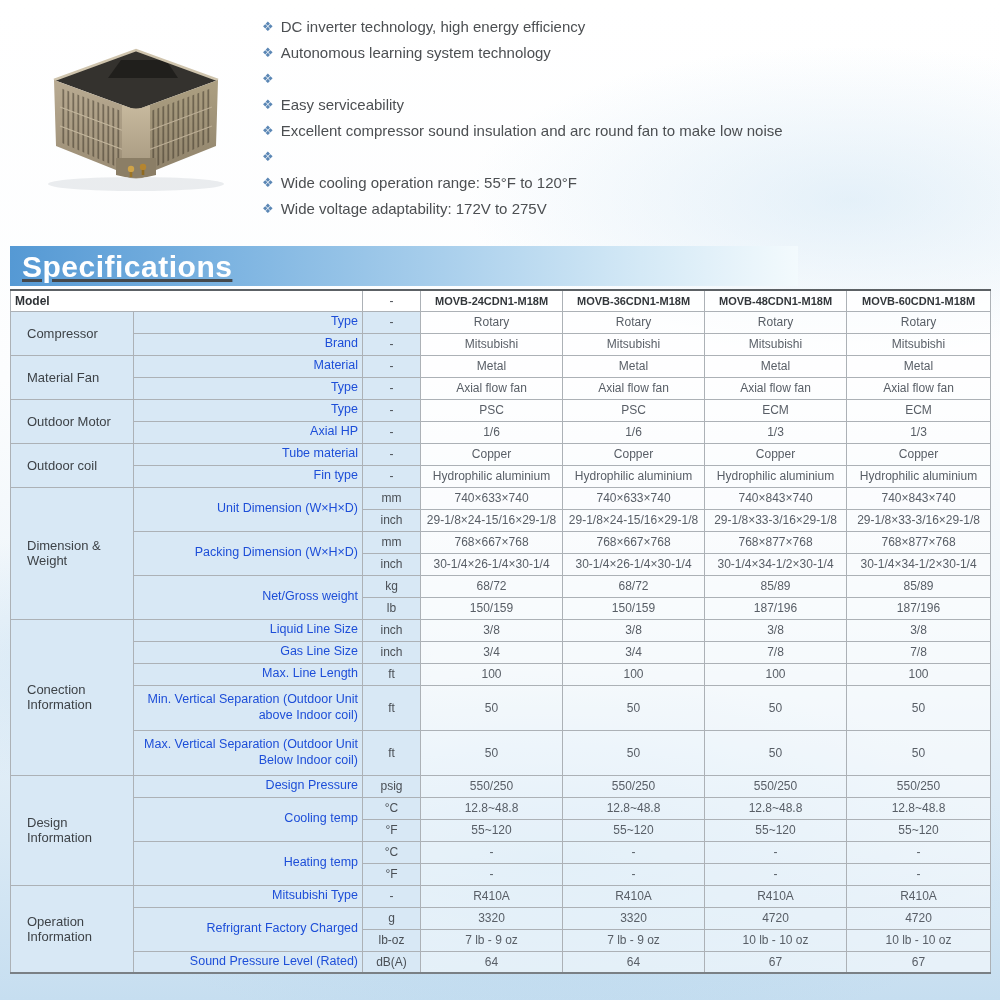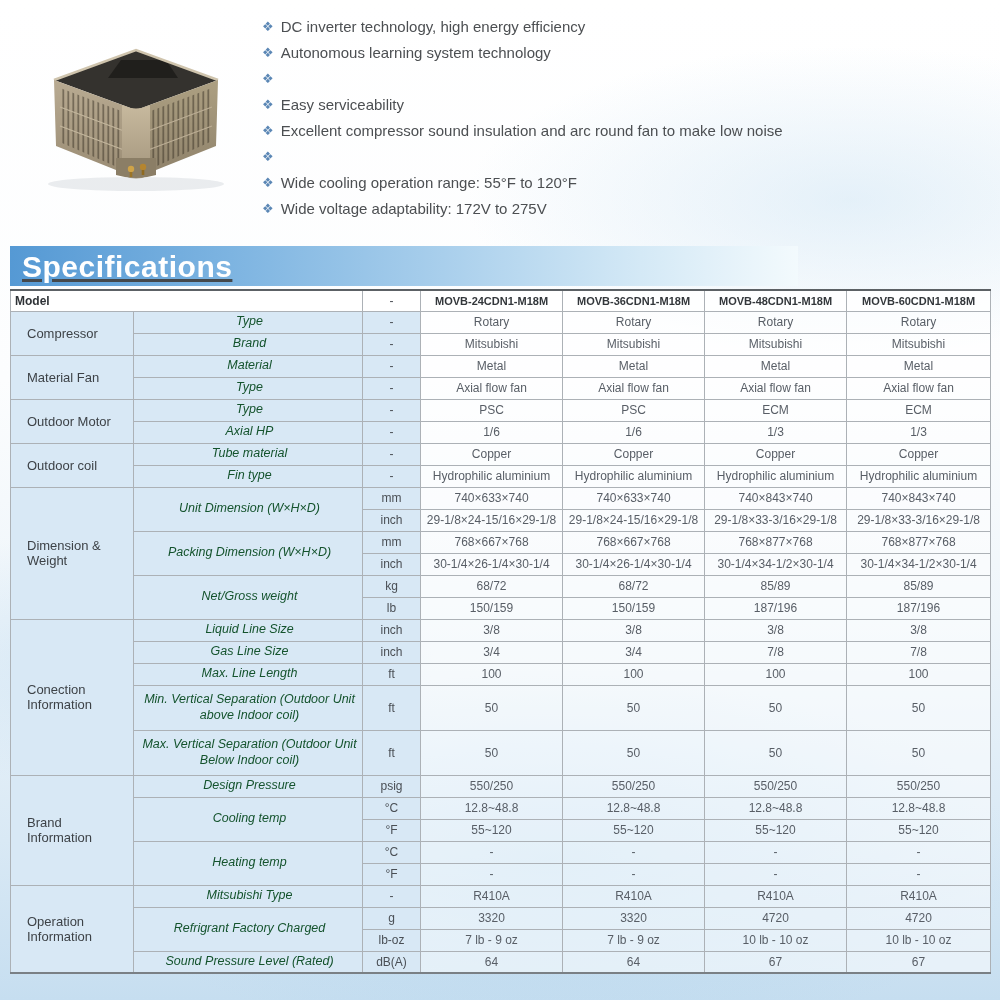--- a/index.html
+++ b/index.html
@@ -53,21 +53,21 @@
     overflow:hidden;
   }
   .spec thead tr{height:21px;}
   .spec tbody tr{height:22px;}
   .spec tbody tr.tall{height:45px;margin-left:47px;}
   tr.sec-start td{border-top:1px solid #83888e;}
 
   .model-label{background:rgba(255,255,255,.85);text-align:left;font-weight:bold;color:#2f3337;font-size:12px;padding-left:7px;}
   .model-name{background:rgba(255,255,255,.85);text-align:center;font-weight:bold;color:#33373b;font-size:11px;}
   td.cat{background:#d8e8f5;text-align:left;vertical-align:middle;color:#3d4247;font-size:13px;padding-left:16px;}
-  td.attr{background:#d8e8f5;text-align:center;vertical-align:middle;color:#14532d;padding-left:7px;line-height:1.25;font-style:italic;}
+  td.attr{background:#d8e8f5;text-align:right;vertical-align:middle;color:#1d4ed8;padding-left:7px;line-height:1.25;}
   td.unit,th.unit{background:#d8e8f5;text-align:center;color:#4a4f55;font-size:12px;font-weight:normal;}
   th.unit{background:rgba(255,255,255,.85);}
   td.val{background:rgba(255,255,255,.55);text-align:center;color:#585e66;font-size:12px;}
 </style>
 </head>
 <body>
 
 <div class="page">
 
   <div class="product">
@@ -322,21 +322,21 @@
         </tr>
         <tr class="tall">
           <td class="attr" rowspan="1">Max. Vertical Separation (Outdoor Unit Below Indoor coil)</td>
           <td class="unit">ft</td>
           <td class="val">50</td>
           <td class="val">50</td>
           <td class="val">50</td>
           <td class="val">50</td>
         </tr>
         <tr class="sec-start">
-          <td class="cat" rowspan="5">Brand Information</td>
+          <td class="cat" rowspan="5">Design Information</td>
           <td class="attr" rowspan="1">Design Pressure</td>
           <td class="unit">psig</td>
           <td class="val">550/250</td>
           <td class="val">550/250</td>
           <td class="val">550/250</td>
           <td class="val">550/250</td>
         </tr>
         <tr>
           <td class="attr" rowspan="2">Cooling temp</td>
           <td class="unit">°C</td>

